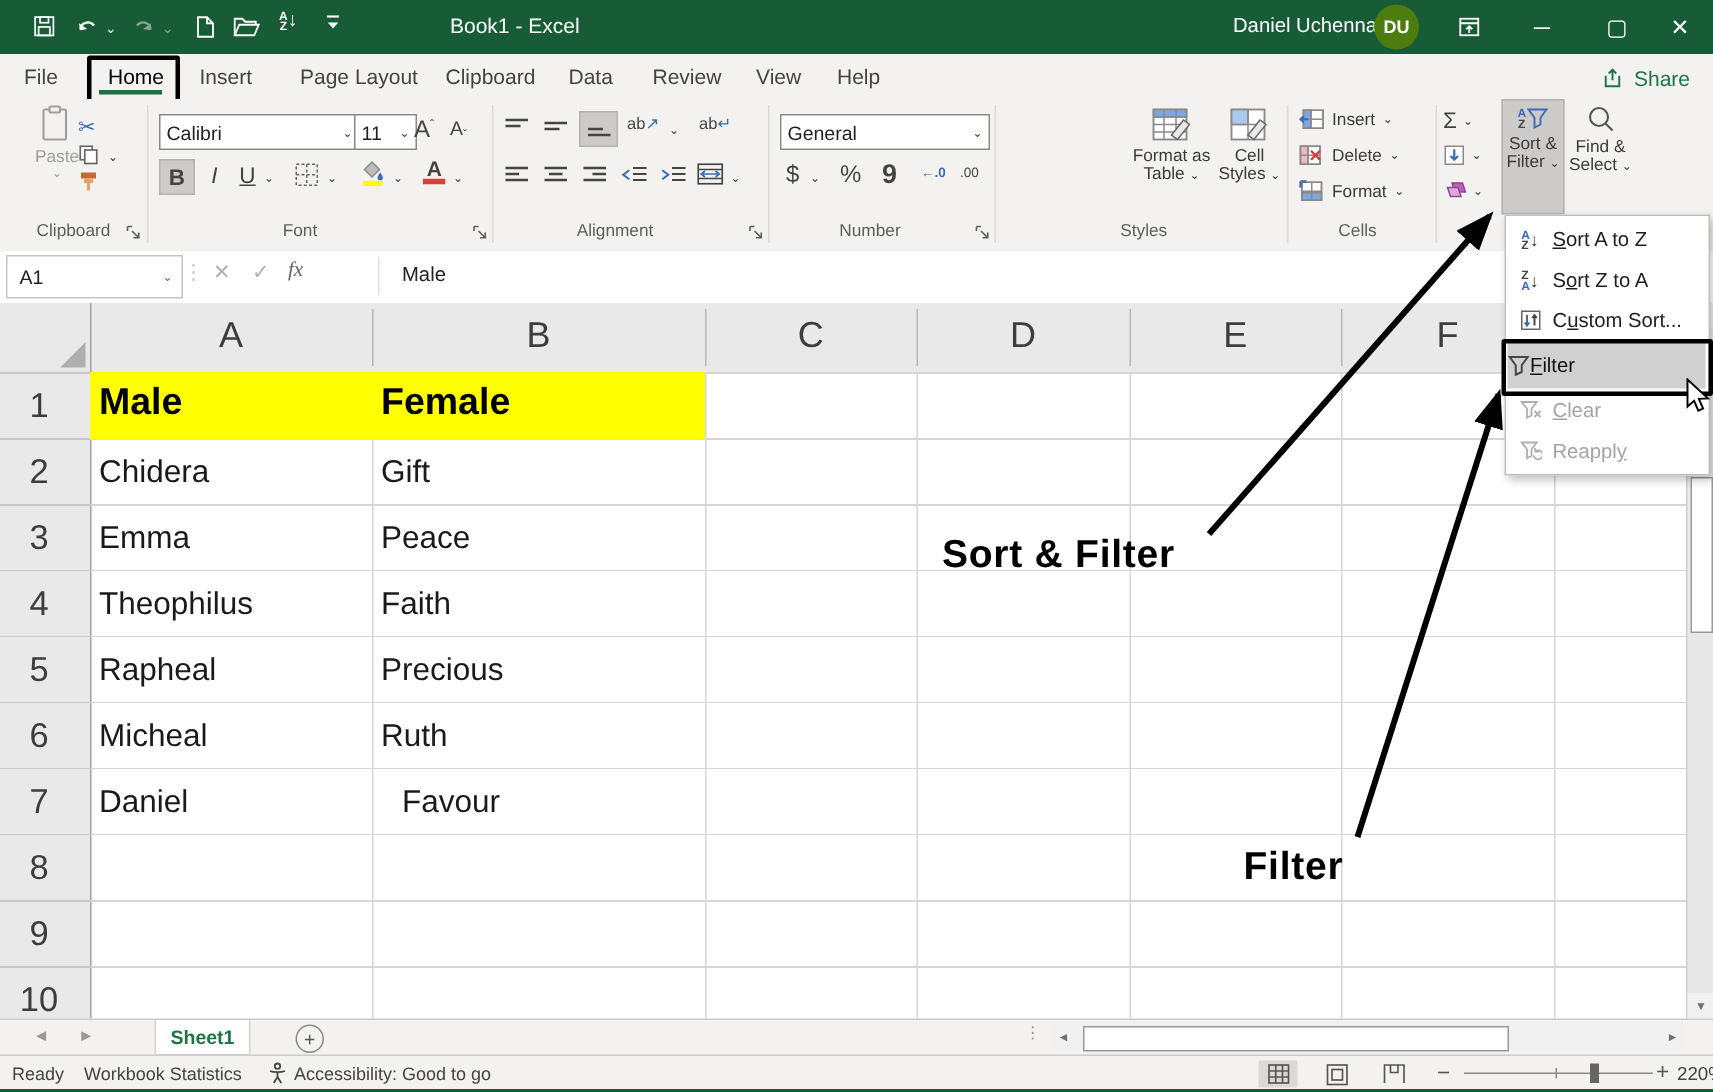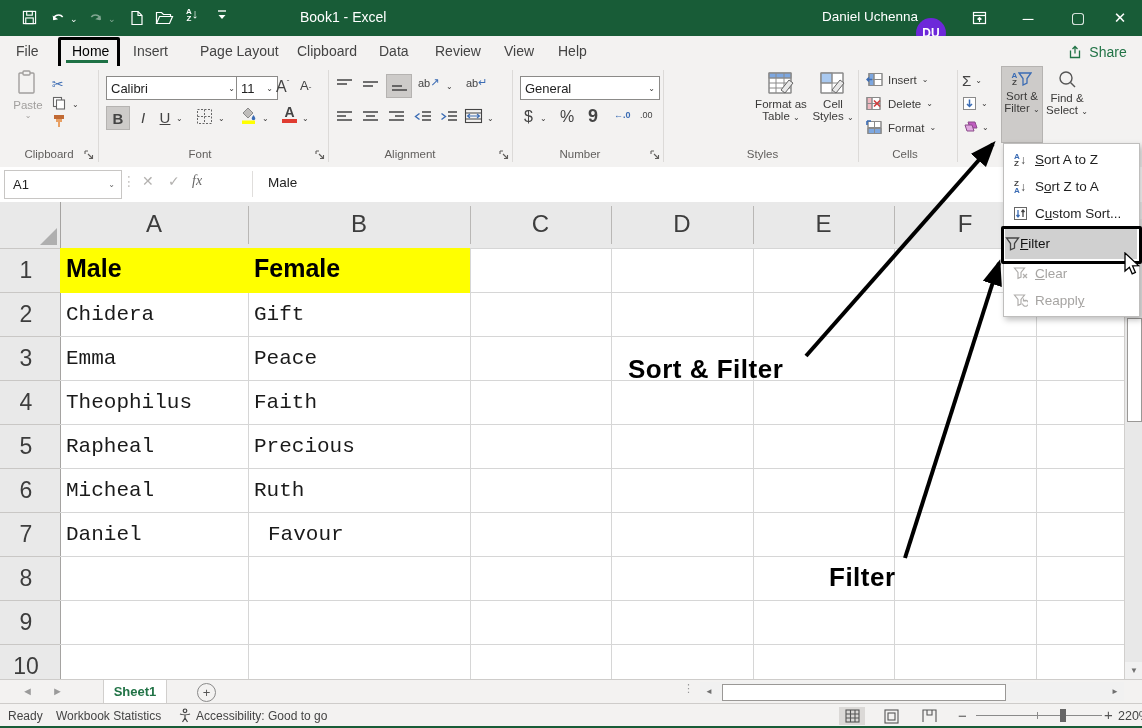--- a/index.html
+++ b/index.html
@@ -11,22 +11,22 @@
   svg{display:block;}
 
   
   #titlebar{left:0;top:0;width:1142px;height:36px;background:#185C37;color:#fff;}
   .qat-ic{position:absolute;top:10px;color:#fff;}
   .qat-caret{position:absolute;top:14px;font-size:9px;color:#fff;}
   #win-title{position:absolute;left:300px;top:9px;font-size:14px;color:#fff;}
   #searchbox{position:absolute;left:423px;top:4px;width:312px;height:25px;background:#A9CBB7;
              border-radius:2px;display:flex;align-items:center;color:#17382a;font-size:13.5px;}
   #account{position:absolute;left:822px;top:9px;font-size:13.5px;color:#fff;}
-  #avatar{position:absolute;left:916px;top:18px;width:30px;height:30px;border-radius:50%;
-          background:#6d28d9;color:#fff;font-size:12px;font-weight:bold;
+  #avatar{position:absolute;left:916px;top:3px;width:30px;height:30px;border-radius:50%;
+          background:#4d7c0f;color:#fff;font-size:12px;font-weight:bold;
           display:flex;align-items:center;justify-content:center;}
   .winbtn{position:absolute;top:0;width:40px;height:36px;display:flex;align-items:center;
           justify-content:center;color:#fff;font-size:15px;}
 
   
   #tabrow{left:0;top:36px;width:1142px;height:30px;background:#F3F2F1;}
   .rtab{position:absolute;top:0;height:30px;display:flex;align-items:center;
         font-size:14px;color:#444;padding:0 4px;}
   #home-annot{position:absolute;left:58px;top:1px;width:56px;height:27px;border:3px solid #000;border-radius:2px;}
   #home-underline{position:absolute;left:66px;top:24px;width:42px;height:3px;background:#1E7145;}
@@ -61,21 +61,21 @@
   .collet{position:absolute;top:8px;font-size:24px;color:#3d3d3d;text-align:center;font-family:"Liberation Sans",sans-serif;}
   .colline{position:absolute;top:4px;width:1px;height:38px;background:#B9B7B5;}
   #rowhdr{position:absolute;left:0;top:46px;width:60px;height:431px;background:#E9E9E9;border-right:1px solid #A5A3A1;
           background-image:repeating-linear-gradient(to bottom,#C9C7C5 0,#C9C7C5 1px,transparent 1px,transparent 44px);}
   .rownum{position:absolute;width:52px;text-align:center;font-size:23px;color:#3d3d3d;}
   #grid{position:absolute;left:60px;top:46px;width:1064px;height:431px;
         background-image:repeating-linear-gradient(to bottom,#D6D6D6 0,#D6D6D6 1px,transparent 1px,transparent 44px);}
   .vline{position:absolute;top:46px;width:1px;height:431px;background:#D6D6D6;}
   #yellowrow{position:absolute;left:60px;top:46px;width:410px;height:45px;background:#FFFF00;}
   .hcell{position:absolute;font-size:25px;font-weight:bold;color:#000;}
-  .dcell{position:absolute;font-size:21px;color:#1a1a1a;font-family:Liberation Mono, monospace;}
+  .dcell{position:absolute;font-size:21px;color:#1a1a1a;}
   
   #vsb{position:absolute;left:1124px;top:0;width:18px;height:477px;background:#E8E8E8;border-left:1px solid #D1CFCD;}
   .sb-arrow{position:absolute;left:0;width:18px;height:17px;background:#F1F1F1;color:#707070;font-size:8px;
             display:flex;align-items:center;justify-content:center;}
   #vsb-thumb{position:absolute;left:2px;top:116px;width:13px;height:102px;background:#fff;border:1px solid #9a9896;}
 
   
   #sfmenu{position:absolute;left:1003px;top:143px;width:135px;height:172px;background:#fff;
           border:1px solid #BFBEBD;box-shadow:2px 3px 6px rgba(0,0,0,.25);z-index:30;}
   .mitem{position:absolute;left:1px;width:132px;height:27px;display:flex;align-items:center;
@@ -204,21 +204,21 @@
   </div>
 
   <div class="abs" id="ribbon">
     <div class="gsep" style="left:98px"></div>
     <div class="gsep" style="left:328px"></div>
     <div class="gsep" style="left:512px"></div>
     <div class="gsep" style="left:663px"></div>
     <div class="gsep" style="left:858px"></div>
     <div class="gsep" style="left:957px"></div>
 
-    <div class="bigbtn" style="left:10px;top:4px;width:36px;color:#A19F9D">
+    <div class="bigbtn" style="left:20px;top:4px;width:36px;color:#A19F9D">
       <svg width="22" height="26" viewBox="0 0 22 26" fill="none" stroke="#A19F9D" stroke-width="1.4">
           <rect x="2" y="3" width="15" height="20" rx="1"></rect>
           <rect x="6" y="1" width="7" height="4" rx="1" fill="#F3F2F1"></rect>
         </svg>
       <span style="margin-top:3px">Paste</span>
       <span class="caret" style="color:#A19F9D">⌄</span>
     </div>
     <div class="iconbtn" style="left:52px;top:10px;color:#3B6CB4;font-size:14px">✂</div>
     <div class="iconbtn" style="left:52px;top:30px">
       <svg width="14" height="14" viewBox="0 0 14 14" fill="#fff" stroke="#666" stroke-width="1.1">

